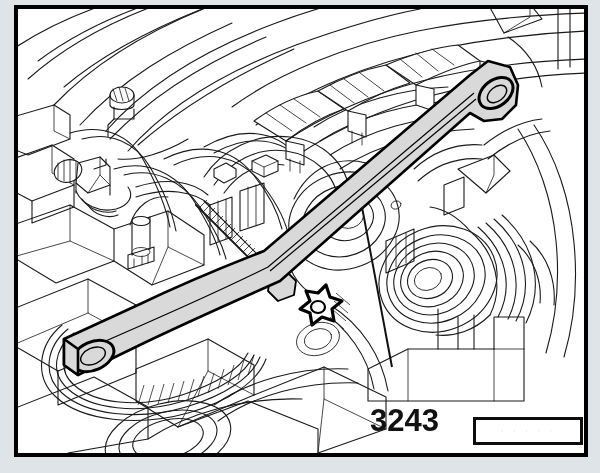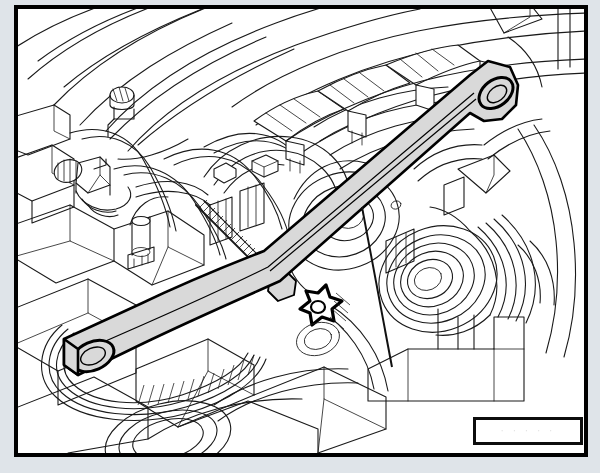--- a/index.html
+++ b/index.html
@@ -346,19 +346,20 @@
 
         <g>
           <path class="ln" d="M470,-5 L512,-5 L524,10 L486,24 Z"></path>
           <path class="lnt" d="M512,-5 L512,8 L486,24"></path>
           <path class="ln" d="M540,-5 L540,60 M552,-5 L552,58"></path>
           <path class="ln" d="M490,28 C508,40 520,58 524,78"></path>
         </g>
       </g>
     </svg>
 
+    <div class="label-number">3243</div>
 
     <div class="partbox">
       <span class="partbox-text">· · · · ·</span>
     </div>
 
   </div>
 </div>
 
 </body></html>

